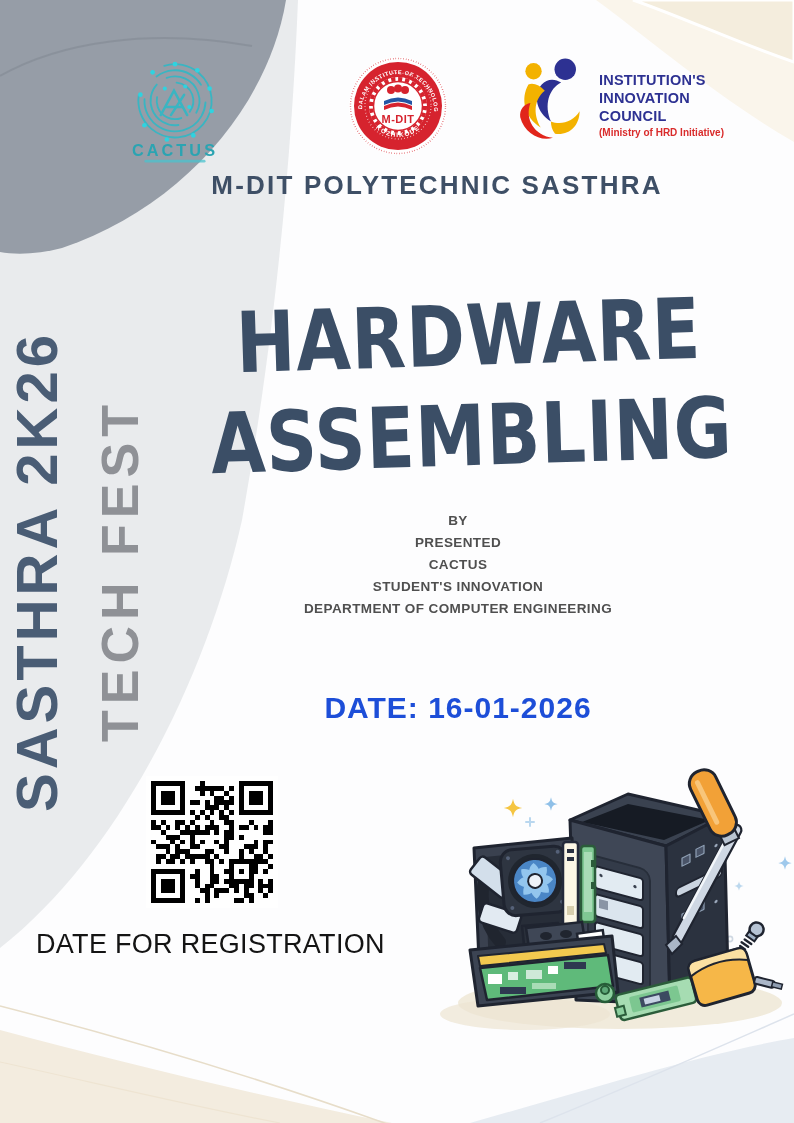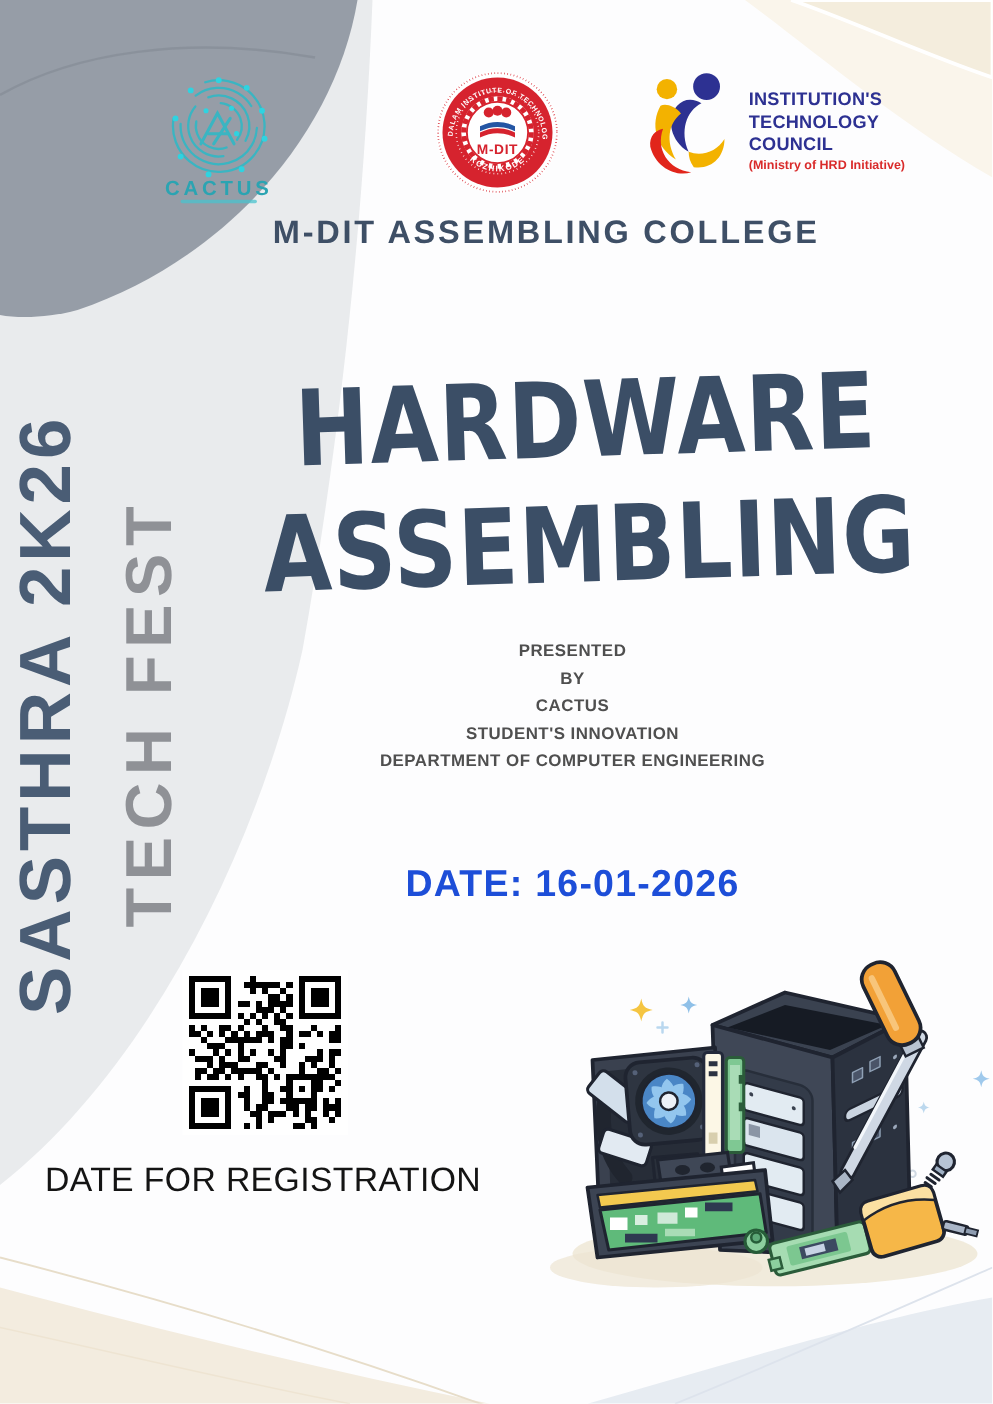--- a/index.html
+++ b/index.html
@@ -131,38 +131,38 @@
     <svg class="iic-mark" viewBox="0 0 74 86">
       <circle cx="17" cy="13" r="8" fill="#f3b200"></circle>
       <circle cx="48" cy="11" r="10.5" fill="#2d3192"></circle>
       <path d="M44,24 C32,30 27,46 34,62 C20,54 16,36 25,26 C30,20 38,20 44,24 Z" fill="#2d3192"></path>
       <path d="M12,26 C4,40 8,58 24,68 C16,54 18,40 28,32 C23,26 16,24 12,26 Z" fill="#f3b200"></path>
       <path d="M34,62 C44,66 56,62 62,52 C62,66 52,76 38,74 C35,70 34,66 34,62 Z" fill="#f3b200"></path>
       <path d="M14,44 C8,60 18,76 36,78 C24,82 8,74 4,58 C3,50 8,45 14,44 Z" fill="#e1251b"></path>
     </svg>
     <div class="iic-text">
       <div class="iic-line">INSTITUTION'S</div>
-      <div class="iic-line">TECHNOLOGY</div>
+      <div class="iic-line">INNOVATION</div>
       <div class="iic-line">COUNCIL</div>
       <div class="iic-sub">(Ministry of HRD Initiative)</div>
     </div>
   </div>
 
   <div class="college">
-    <div>M-DIT ASSEMBLING COLLEGE</div>
+    <div>M-DIT POLYTECHNIC SASTHRA</div>
   </div>
 
   <div class="title">
     <div class="title-line">HARDWARE</div>
     <div class="title-line">ASSEMBLING</div>
   </div>
 
   <div class="presented">
+    <div>BY</div>
     <div>PRESENTED</div>
-    <div>BY</div>
     <div>CACTUS</div>
     <div>STUDENT'S INNOVATION</div>
     <div>DEPARTMENT OF COMPUTER ENGINEERING</div>
   </div>
 
   <div class="date">DATE: 16-01-2026</div>
 
   <div class="side-primary">SASTHRA 2K26</div>
   <div class="side-secondary">TECH FEST</div>
 

